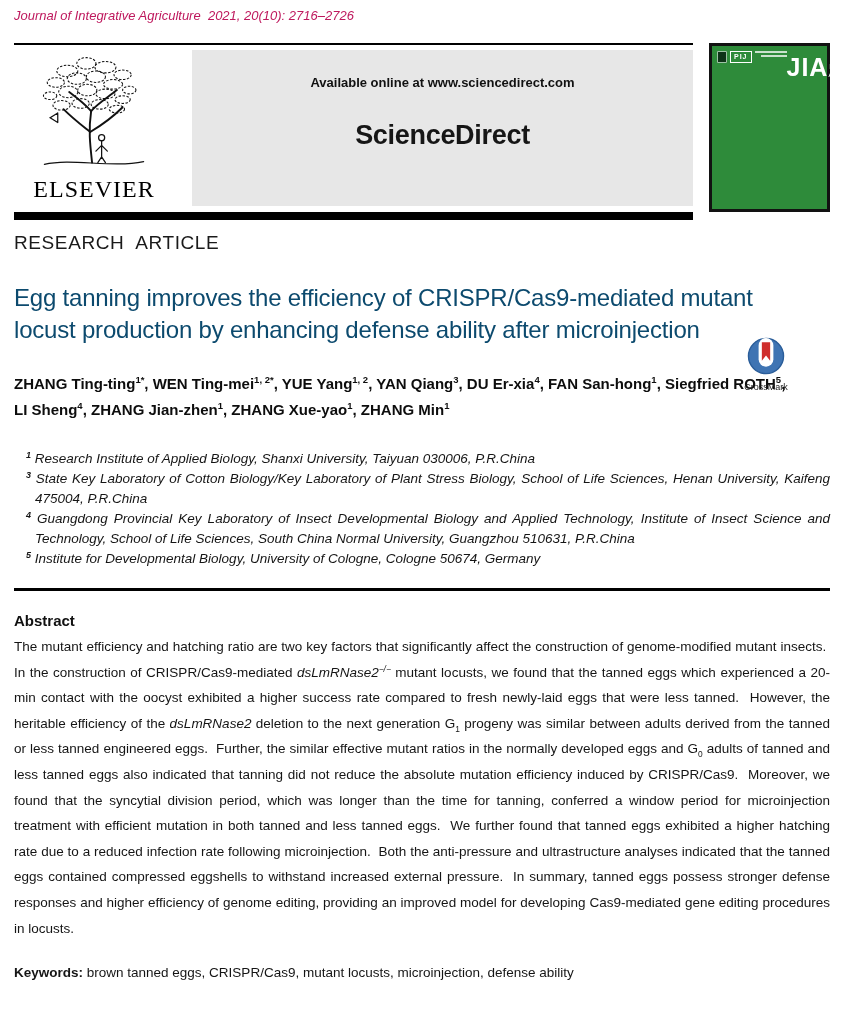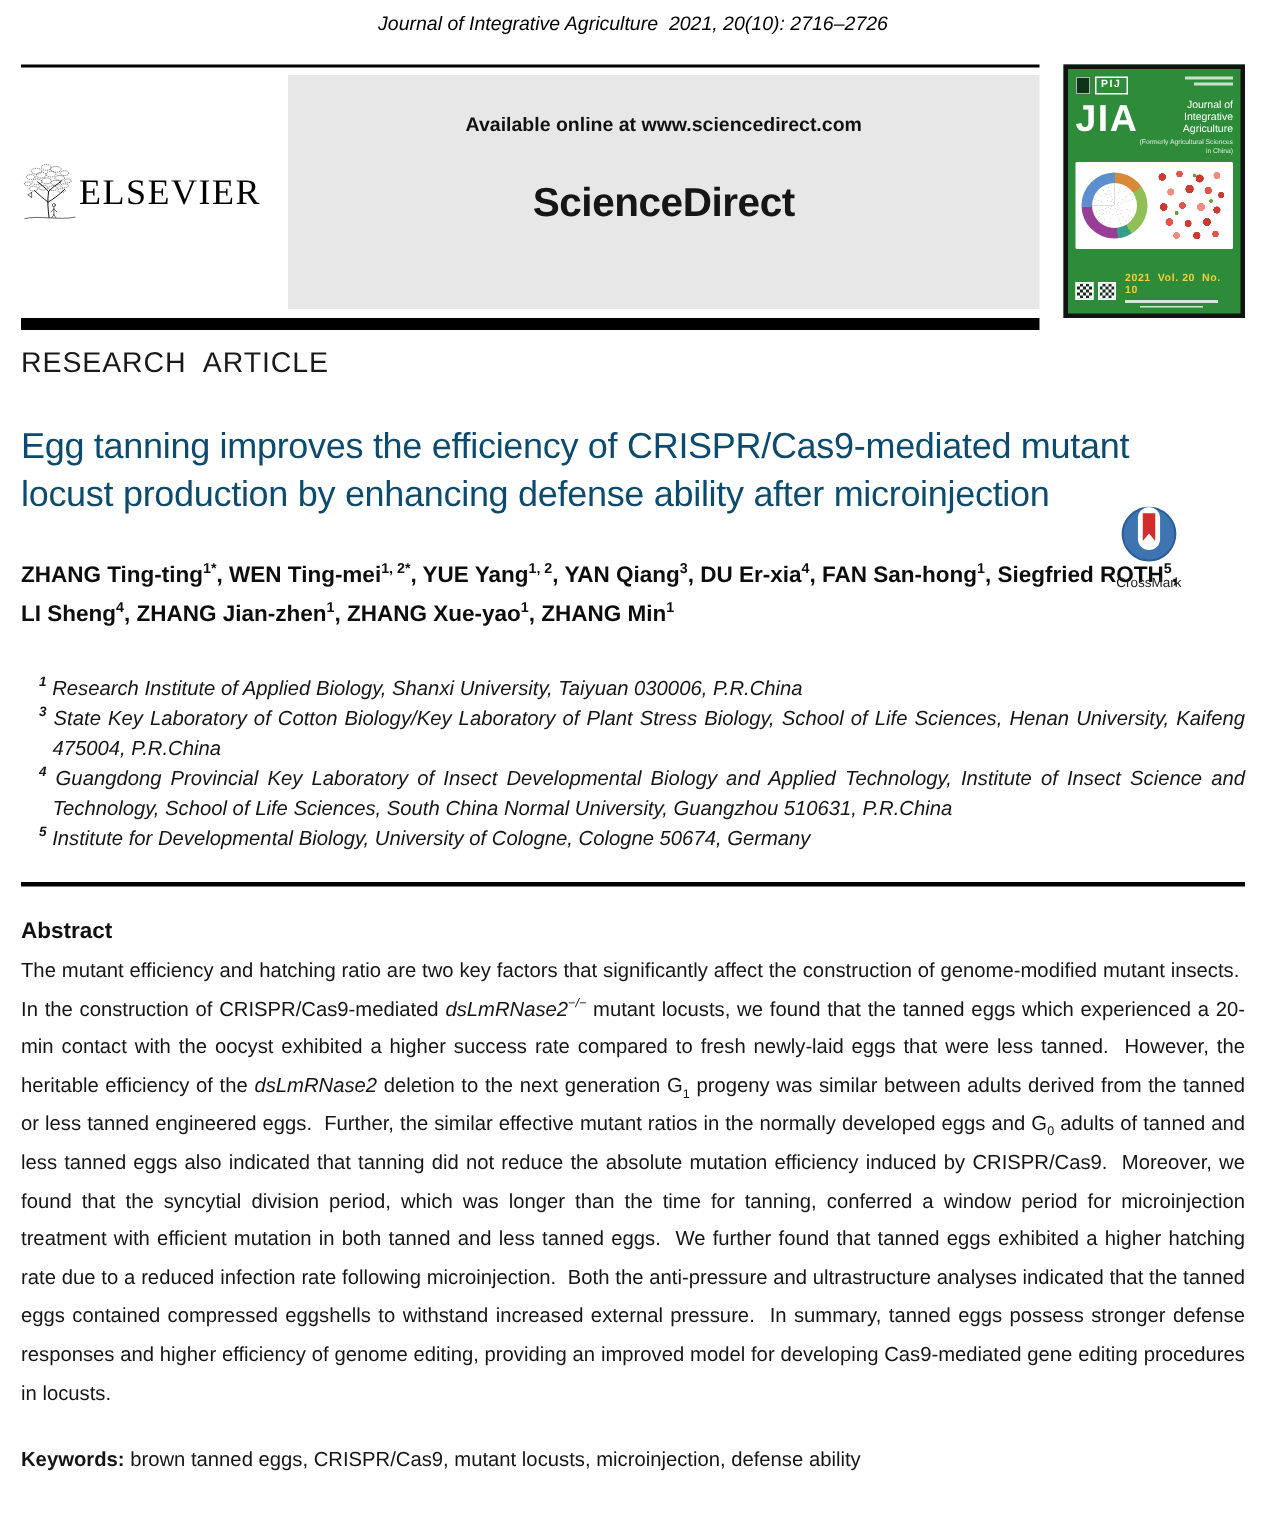--- a/index.html
+++ b/index.html
@@ -9,46 +9,46 @@
     padding:8px 14px 0 14px;
     font-family:"Liberation Sans", sans-serif;
     color:#111;
   }
   sup { font-size:62%; line-height:0; vertical-align:super; }
   sub { font-size:62%; line-height:0; vertical-align:sub; }
   .it { font-style:italic; }
 
   
   .journal-line {
-    text-align:center; font-size:13px; font-style:italic; color:#000000;
+    text-align:left; font-size:13px; font-style:italic; color:#be185d;
     height:16px; line-height:16px;
   }
 
   
   .banner { margin-top:19px; display:flex; gap:16px; align-items:flex-start; }
   .banner-main { flex:1; border-top:2px solid #000; }
   .banner-row { display:flex; margin-top:5px; height:156px; }
-  .elsevier-block { width:160px; display:flex; flex-direction:row; align-items:center; }
+  .elsevier-block { width:160px; display:flex; flex-direction:column; align-items:center; }
   .tree-svg { width:126px; height:124px; display:block; }
   .elsevier-word {
     font-family:"Liberation Serif", serif; font-size:24px; letter-spacing:1px;
     color:#000; margin-top:2px; line-height:26px;
   }
   .sd-box {
     flex:1; margin-left:18px; background:#e7e7e7;
     display:flex; flex-direction:column; align-items:center; padding-top:25px;
   }
   .avail { font-size:13px; font-weight:bold; color:#111; }
   .sd-logo { font-size:27px; font-weight:bold; color:#161616; margin-top:30px; letter-spacing:-0.3px; }
   .thick-bar { height:8px; background:#000; margin-top:6px; }
 
   
   .cover {
     width:121px; height:169px; background:#2e8b3a; border:3px solid #121212;
-    padding:5px 5px 4px 5px; display:flex; flex-direction:column; flex:none;
+    padding:5px 5px 4px 5px; display:flex; flex-direction:row; flex:none;
   }
   .cover-top { display:flex; align-items:flex-start; gap:3px; }
   .seal {
     width:10px; height:12px; background:#0e3318; border-radius:1px;
     box-shadow:inset 0 0 0 1px rgba(220,255,225,.7); flex:none;
   }
   .pij {
     border:1px solid #fff; color:#fff; font-size:7px; font-weight:bold;
     letter-spacing:1px; padding:1px 3px; line-height:8px; flex:none;
   }

